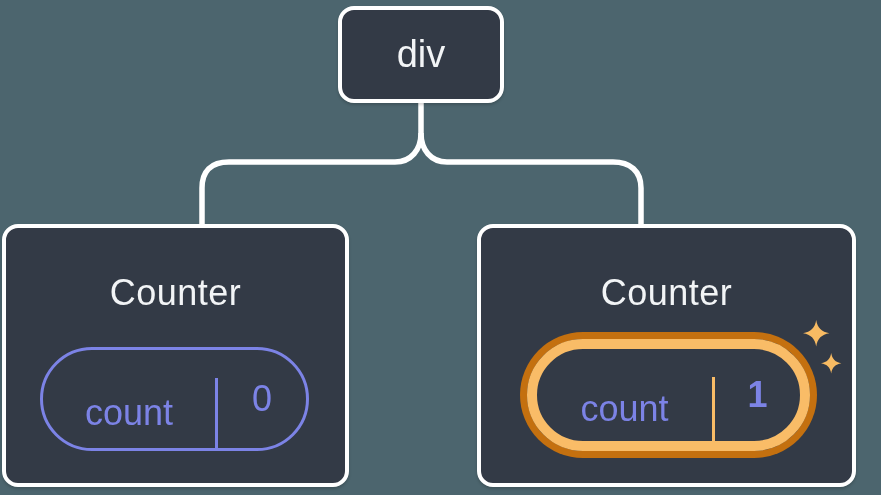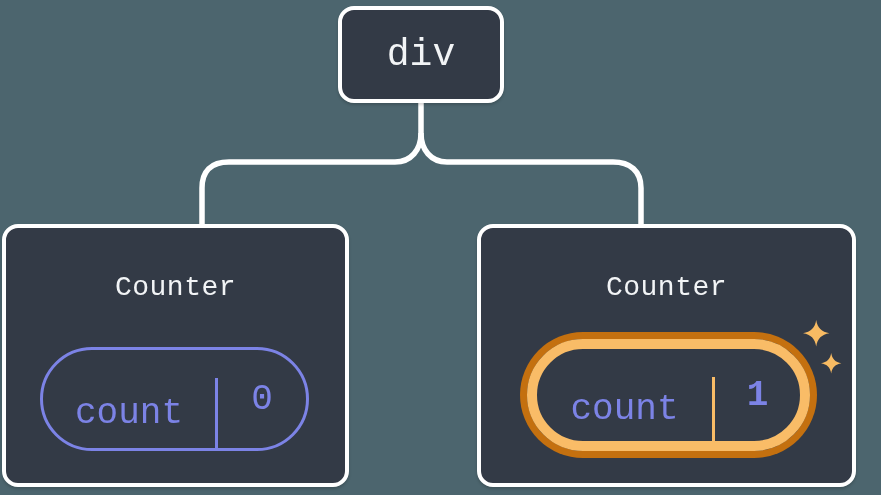--- a/index.html
+++ b/index.html
@@ -1,21 +1,21 @@
 <!DOCTYPE html>
 <html><head>
 <meta charset="utf-8">
 <style>
   html, body { margin: 0; padding: 0; background: #4c656e; }
   .stage {
     position: relative;
     width: 881px; height: 495px;
     background: #4c656e;
     overflow: hidden;
-    font-family: Liberation Mono, monospace;
+    font-family: Liberation Sans, sans-serif;
   }
   svg.connectors {
     position: absolute; left: 0; top: 0;
     width: 881px; height: 495px;
     pointer-events: none;
   }
   .node {
     position: absolute;
     background: #333a46;
     border: 4px solid #ffffff;
@@ -26,21 +26,21 @@
   .root-node {
     left: 338px; top: 6px; width: 166px; height: 97px;
     display: flex; align-items: center; justify-content: center;
     color: #f2f4f6; font-size: 38px;
   }
   .counter-node-left  { left: 2px;   top: 224px; width: 347px; height: 263px; }
   .counter-node-right { left: 477px; top: 224px; width: 379px; height: 263px; }
   .counter-title {
     position: absolute; top: 44px; left: 0; right: 0;
     text-align: center;
-    color: #f2f4f6; font-size: 28px; font-weight: 500;
+    color: #f2f4f6; font-size: 36px; font-weight: 500;
     letter-spacing: 0.5px;
   }
   .state-pill {
     position: absolute;
     display: flex; align-items: stretch;
     box-sizing: border-box;
     border-radius: 999px;
     color: #7c83e6; font-size: 36px;
   }
   .state-pill .seg {

